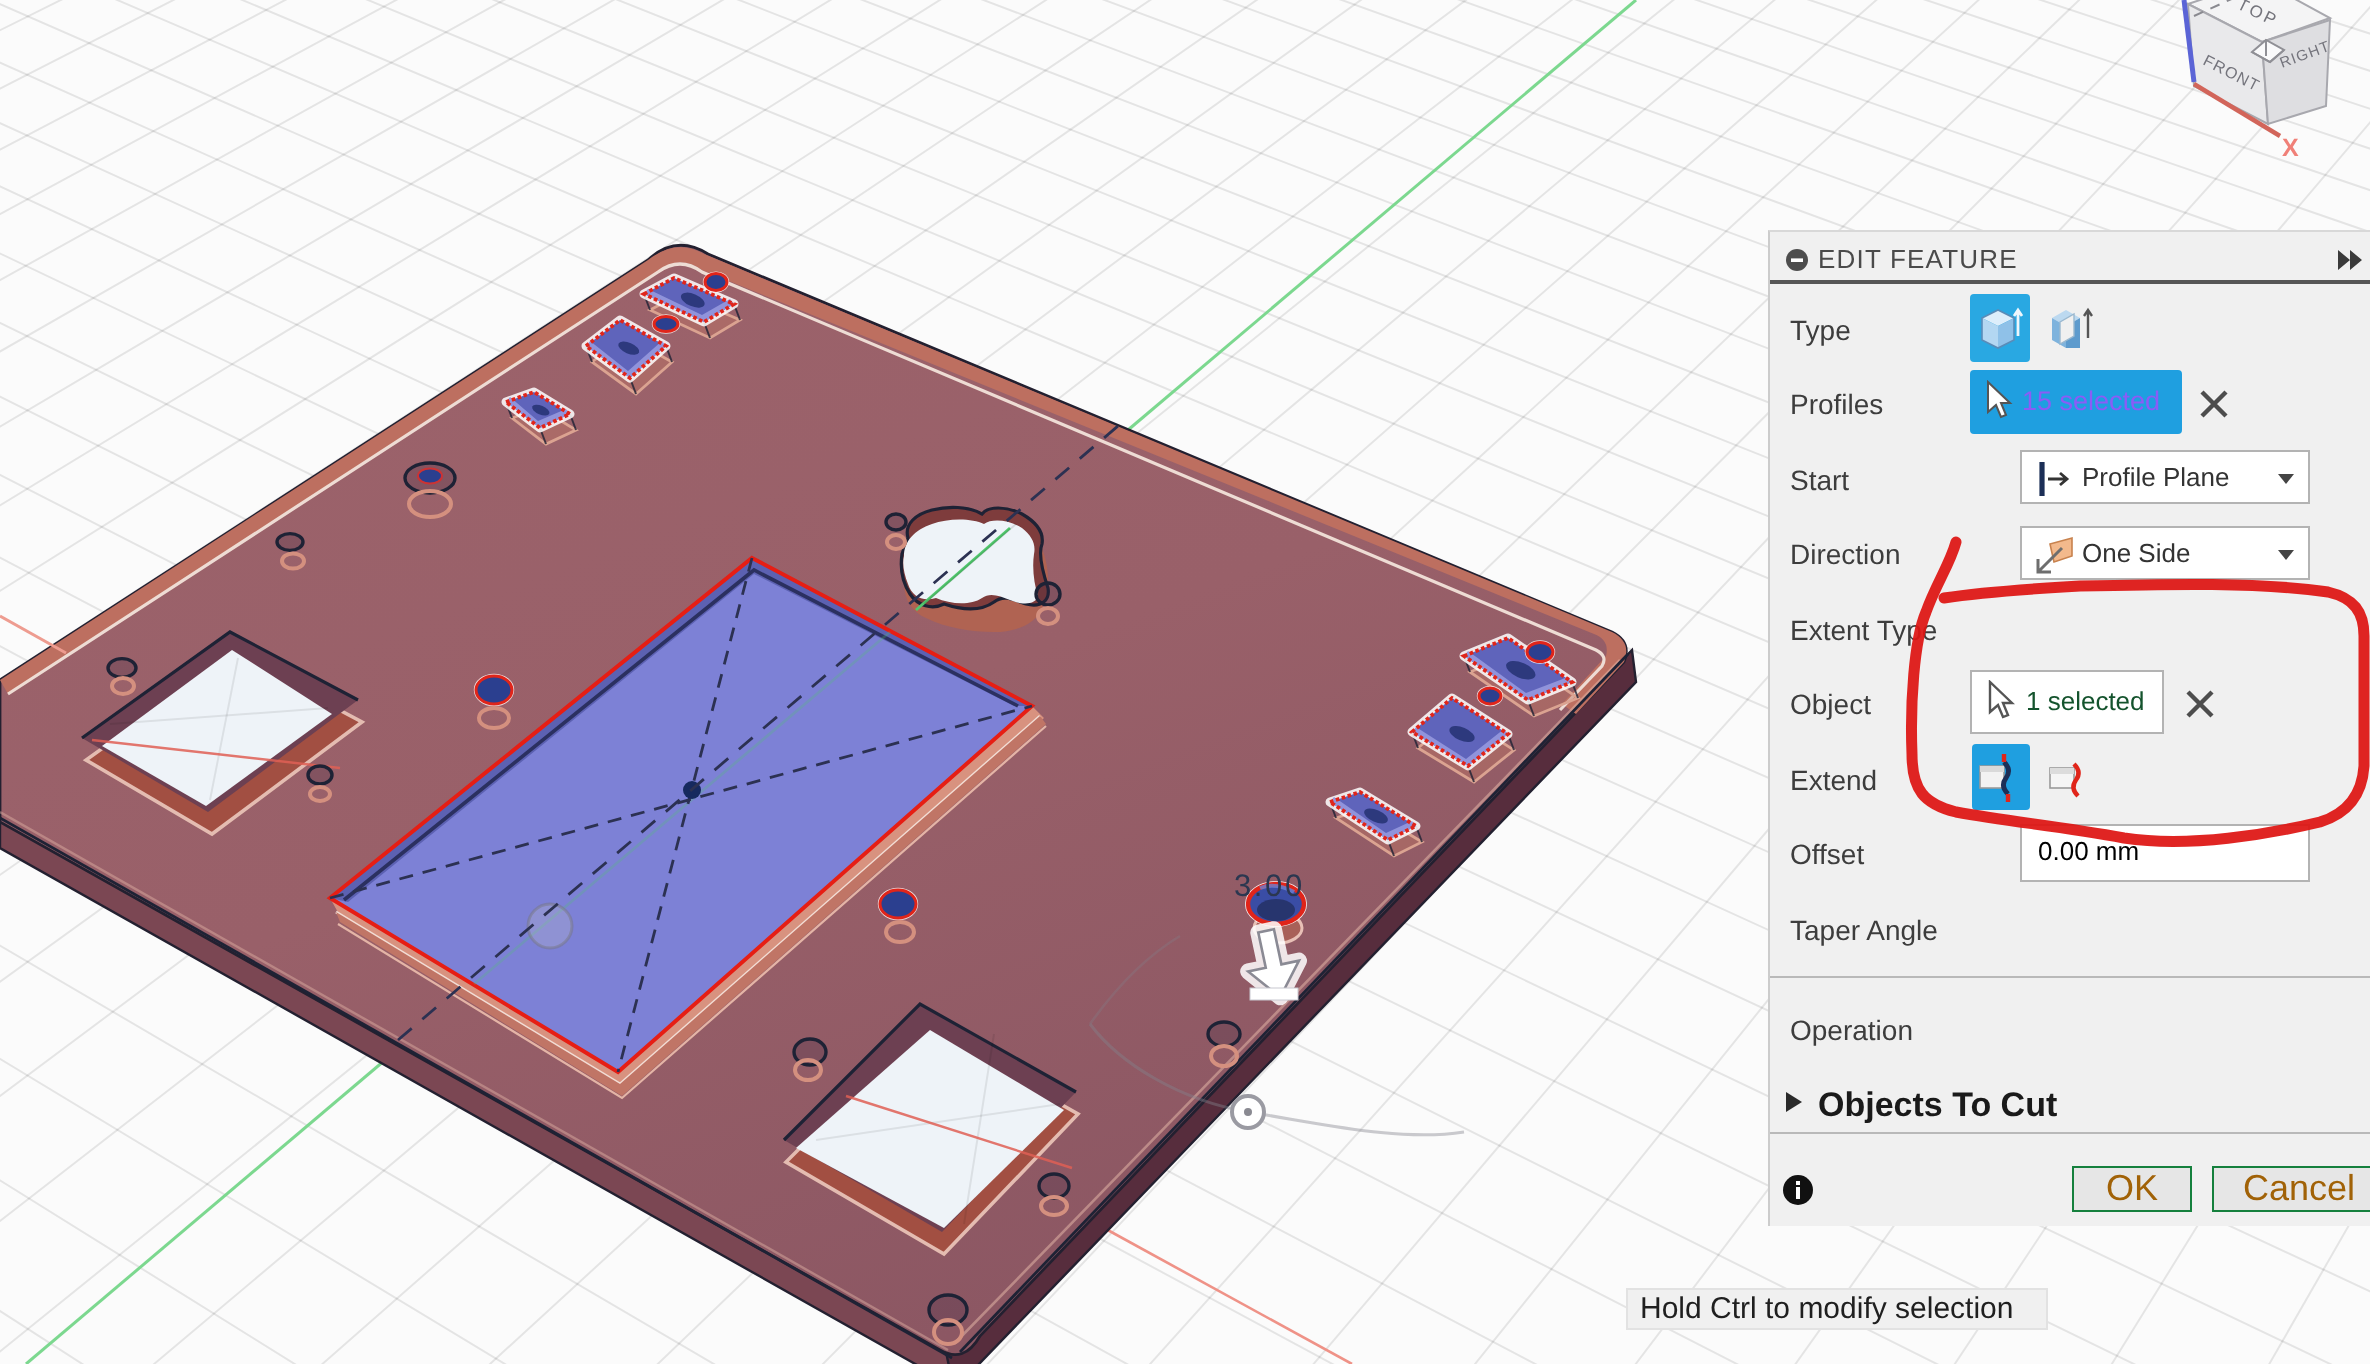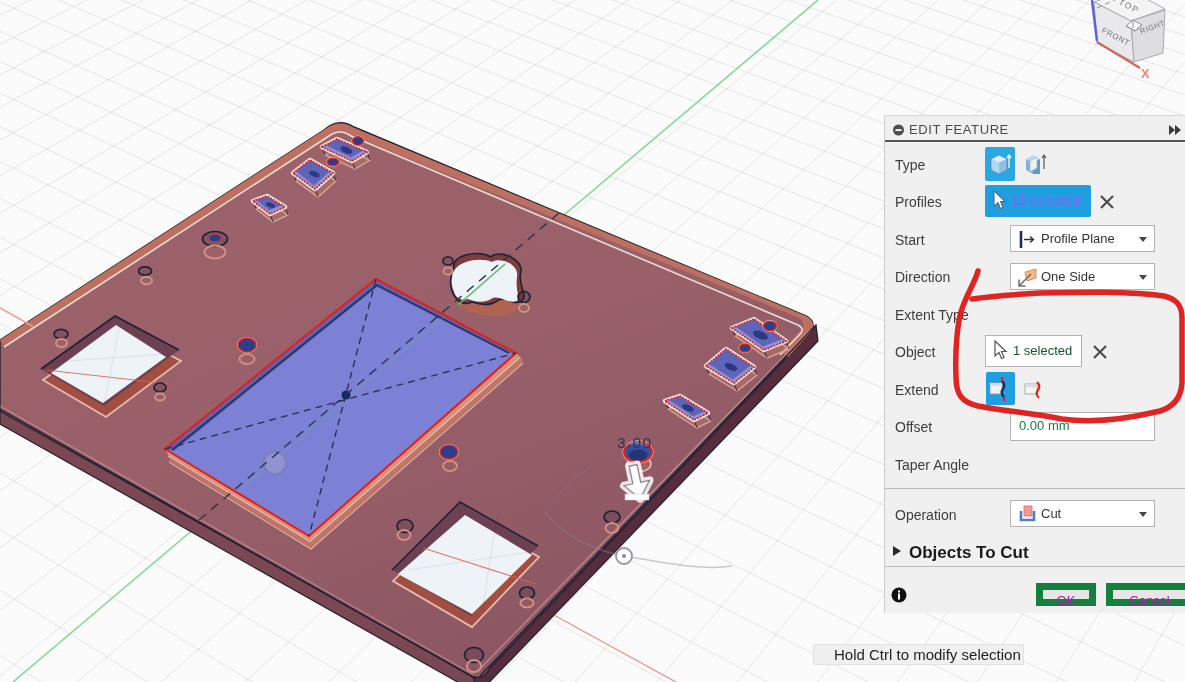--- a/index.html
+++ b/index.html
@@ -7,27 +7,27 @@
   #stage{position:absolute;left:0;top:0;width:1185px;height:682px;}
   svg{position:absolute;left:0;top:0;}
   .panel{position:absolute;left:884px;top:115px;width:301px;height:498px;background:#f0f0f0;
     border-left:1px solid #ccc;border-top:1px solid #d8d8d8;box-sizing:border-box;font-size:13px;color:#3d3d3d;}
   .phead{position:absolute;left:0;top:0;width:100%;height:26px;border-bottom:2px solid #565656;box-sizing:border-box;}
   .ptitle{position:absolute;left:24px;top:6px;font-size:13px;letter-spacing:.6px;color:#4a4a4a;}
   .row-label{position:absolute;left:10px;font-size:14px;color:#3d3d3d;}
   .dd{position:absolute;left:101px;width:145px;height:27px;background:#fff;border:1px solid #b3b3b3;
     box-sizing:border-box;margin-left:24px;}
   .ddtext{position:absolute;left:30px;top:5px;font-size:13px;color:#333;}
-  .fieldtext{position:absolute;left:8px;top:5px;font-size:13px;color:#15803d;}
+  .fieldtext{position:absolute;left:8px;top:5px;font-size:13px;color:#000000;}
   .caret{position:absolute;right:7px;top:11px;width:0;height:0;border-left:4.5px solid transparent;
     border-right:4.5px solid transparent;border-top:5.5px solid #444;}
-  .btn{position:absolute;background:#e6e6e6;border:7px solid #15803d;box-sizing:border-box;
-    text-align:center;font-size:13px;color:#a21caf;height:23px;line-height:21px;}
+  .btn{position:absolute;background:#e6e6e6;border:1px solid #15803d;box-sizing:border-box;
+    text-align:center;font-size:18px;color:#a16207;height:23px;line-height:21px;}
   .tooltip{position:absolute;left:813px;top:644px;width:211px;height:21px;background:#f0f0f0;
-    border:1px solid #e2e2e2;box-sizing:border-box;font-size:15px;color:#1f1f1f;line-height:19px;padding-left:20px;}
+    border:1px solid #e2e2e2;box-sizing:border-box;font-size:15px;color:#1f1f1f;line-height:19px;padding-left:6px;}
 </style>
 </head>
 <body>
 <div id="stage">
 
 <svg width="1185" height="682" viewBox="0 0 1185 682">
  <g stroke="rgba(0,0,0,0.09)" stroke-width="1">
 <line x1="1303" y1="-249" x2="1444" y2="-213"></line>
 <line x1="1261" y1="-249" x2="1443" y2="-203"></line>
 <line x1="1220" y1="-250" x2="1443" y2="-192"></line>
@@ -419,29 +419,20 @@
   <rect x="3" y="9" width="12" height="3" fill="#dcdcdc"></rect>
   <path d="M15,7 Q19,11 16,15 Q13,19 17,23" stroke="#e0251a" stroke-width="2.2" fill="none"></path>
  </svg>
  <div class="row-label" style="top:303px">Offset</div>
  <div class="dd" style="top:296px;height:29px">
         <div class="fieldtext">0.00 mm</div>
       </div>
  <div class="row-label" style="top:341px">Taper Angle</div>
  <div style="position:absolute;left:0;top:372px;width:100%;border-top:1px solid #b9b9b9"></div>
  <div class="row-label" style="top:391px">Operation</div>
- <div class="dd" style="top:384px">
-  <svg width="22" height="22" style="left:6px;top:2px" viewBox="0 0 22 22">
-   <rect x="7" y="3" width="8" height="10" fill="#f49a96"></rect>
-   <rect x="7" y="3" width="8" height="10" fill="none" stroke="#d86e68" stroke-width="0.8"></rect>
-   <path d="M4,8 L4,17 L17,17 L17,8" stroke="#4f7fc2" stroke-width="2.6" fill="none"></path>
-  </svg>
-  <div class="ddtext">Cut</div>
-        <div class="caret"></div>
- </div>
  <svg width="12" height="14" style="left:6px;top:428px">
         <path d="M2,2 L10,7 L2,12 Z" fill="#2a2a2a"></path>
       </svg>
  <div style="position:absolute;left:24px;top:427px;font-size:17px;font-weight:bold;color:#1a1a1a">Objects To Cut</div>
  <div style="position:absolute;left:0;top:450px;width:100%;border-top:1px solid #b9b9b9"></div>
  <svg width="18" height="18" style="left:5px;top:470px" viewBox="0 0 18 18">
   <circle cx="9" cy="9" r="7.5" fill="#111"></circle>
   <rect x="8" y="7.5" width="2" height="6" fill="#fff"></rect>
         <rect x="8" y="4.5" width="2" height="2" fill="#fff"></rect>
  </svg>

